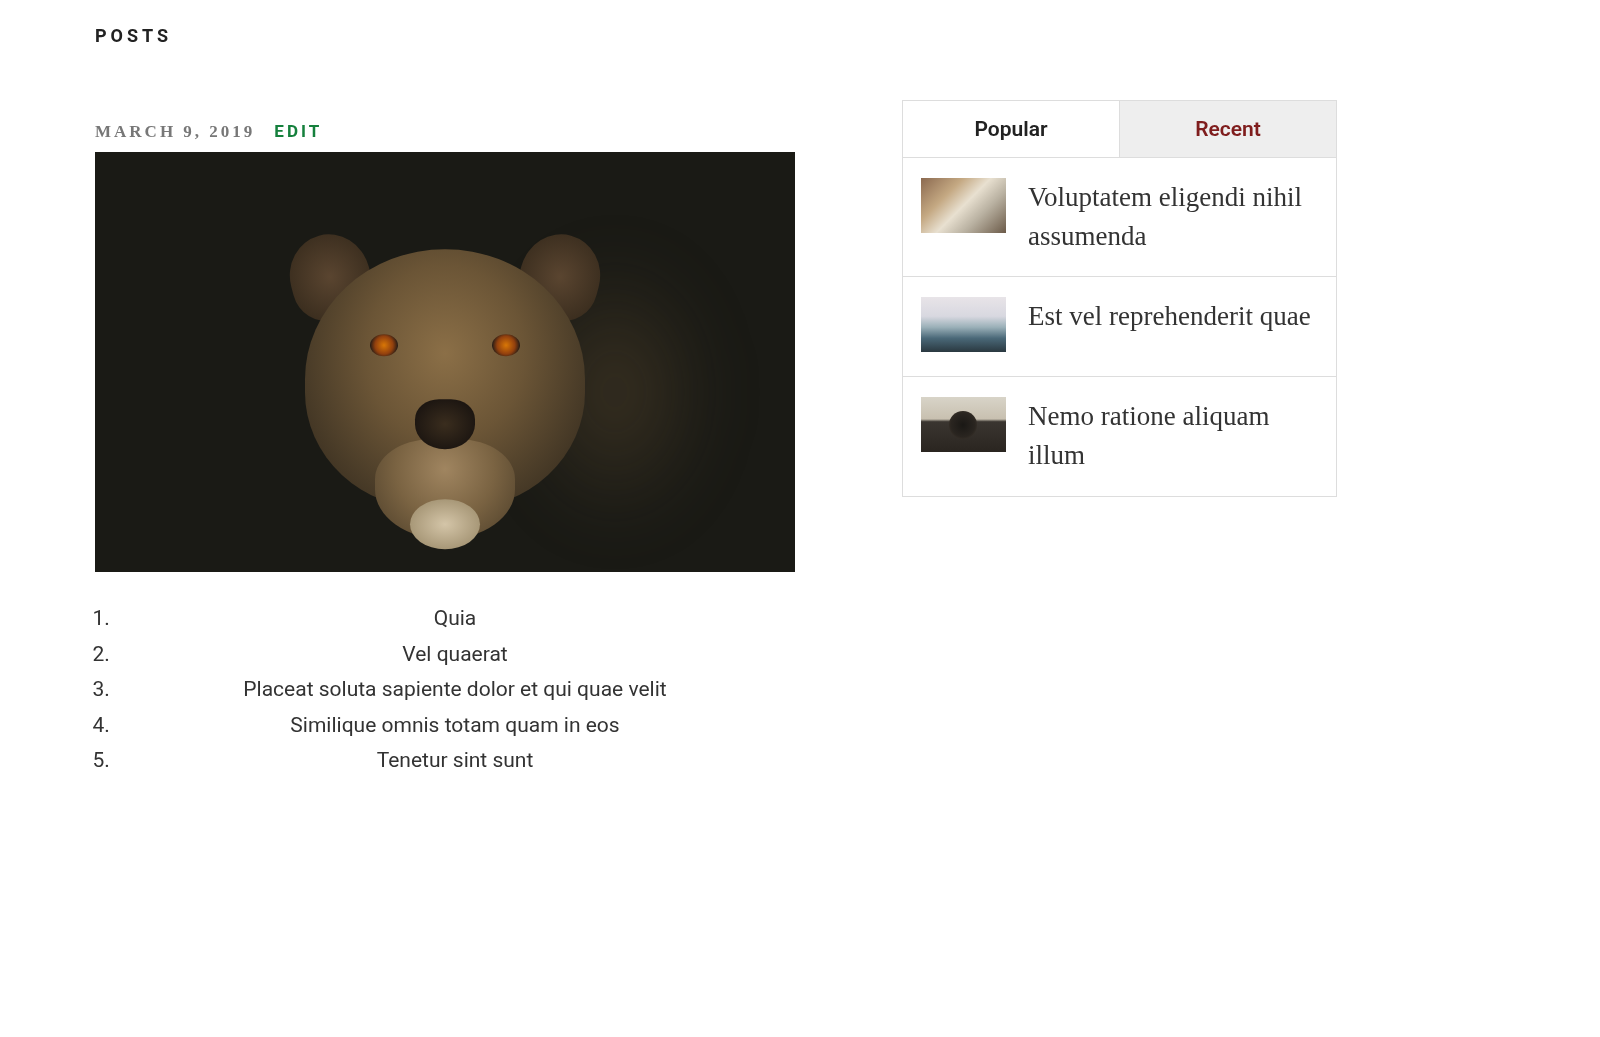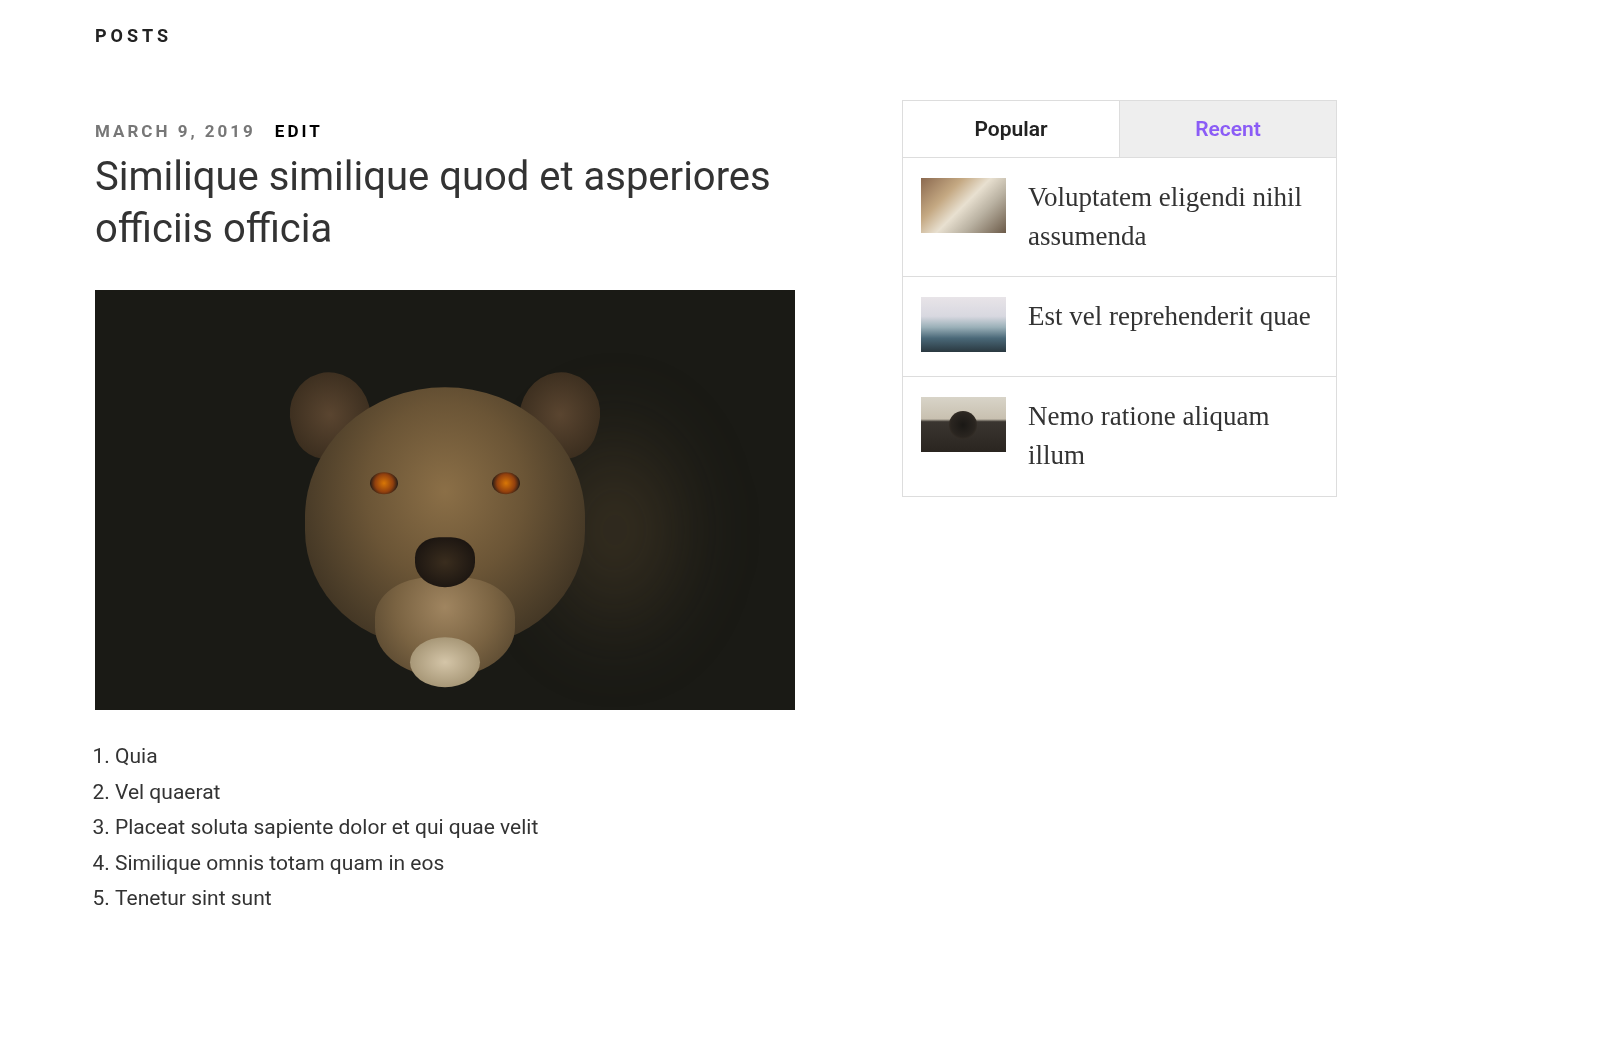--- a/index.html
+++ b/index.html
@@ -36,26 +36,27 @@
     }
     .meta {
       margin-bottom: 10px;
     }
     .date {
       font-size: 17px;
       font-weight: 700;
       letter-spacing: 3px;
       color: #777;
       text-transform: uppercase;
+      font-family: Liberation Serif, serif;
     }
     .edit-link {
       font-size: 17px;
       font-weight: 700;
       letter-spacing: 3px;
-      color: #000000;
+      color: #15803d;
       margin-left: 15px;
       text-transform: uppercase;
       text-decoration: none;
       cursor: pointer;
     }
     .post-title {
       font-size: 40px;
       font-weight: 400;
       color: #333;
       line-height: 1.3;
@@ -161,20 +162,21 @@
       height: 280px;
       background: radial-gradient(ellipse, rgba(107, 85, 54, 0.4) 0%, transparent 70%);
       filter: blur(30px);
     }
     .post-list {
       list-style: decimal;
       padding-left: 20px;
       font-size: 21px;
       color: #333;
       line-height: 1.6;
+      text-align: center;
     }
     .post-list li {
       margin-bottom: 2px;
     }
     .tabs {
       display: flex;
       border: 1px solid #ddd;
     }
     .tab {
       flex: 1;
@@ -187,21 +189,21 @@
     }
     .tab:last-child {
       border-right: none;
     }
     .tab-active {
       background: #fff;
       color: #222;
     }
     .tab-inactive {
       background: #eee;
-      color: #8b5cf6;
+      color: #7f1d1d;
     }
     .sidebar-list {
       border-left: 1px solid #ddd;
       border-right: 1px solid #ddd;
       font-family: Liberation Serif, serif;
     }
     .sidebar-item {
       display: block;
       padding: 20px 18px;
       border-bottom: 1px solid #ddd;
@@ -265,21 +267,20 @@
 
 <div class="container">
   <main class="main">
     <h2 class="posts-heading">POSTS</h2>
 
     <div class="meta">
       <span class="date">MARCH 9, 2019</span>
       <a class="edit-link">EDIT</a>
     </div>
 
-    <h1 class="post-title">Similique similique quod et asperiores officiis officia</h1>
 
     <div class="post-image">
       <div class="bg-blur"></div>
       <div class="lion-face">
         <div class="lion-ear-left"></div>
         <div class="lion-ear-right"></div>
         <div class="lion-head"></div>
         <div class="lion-eye-left"></div>
         <div class="lion-eye-right"></div>
         <div class="lion-muzzle"></div>

